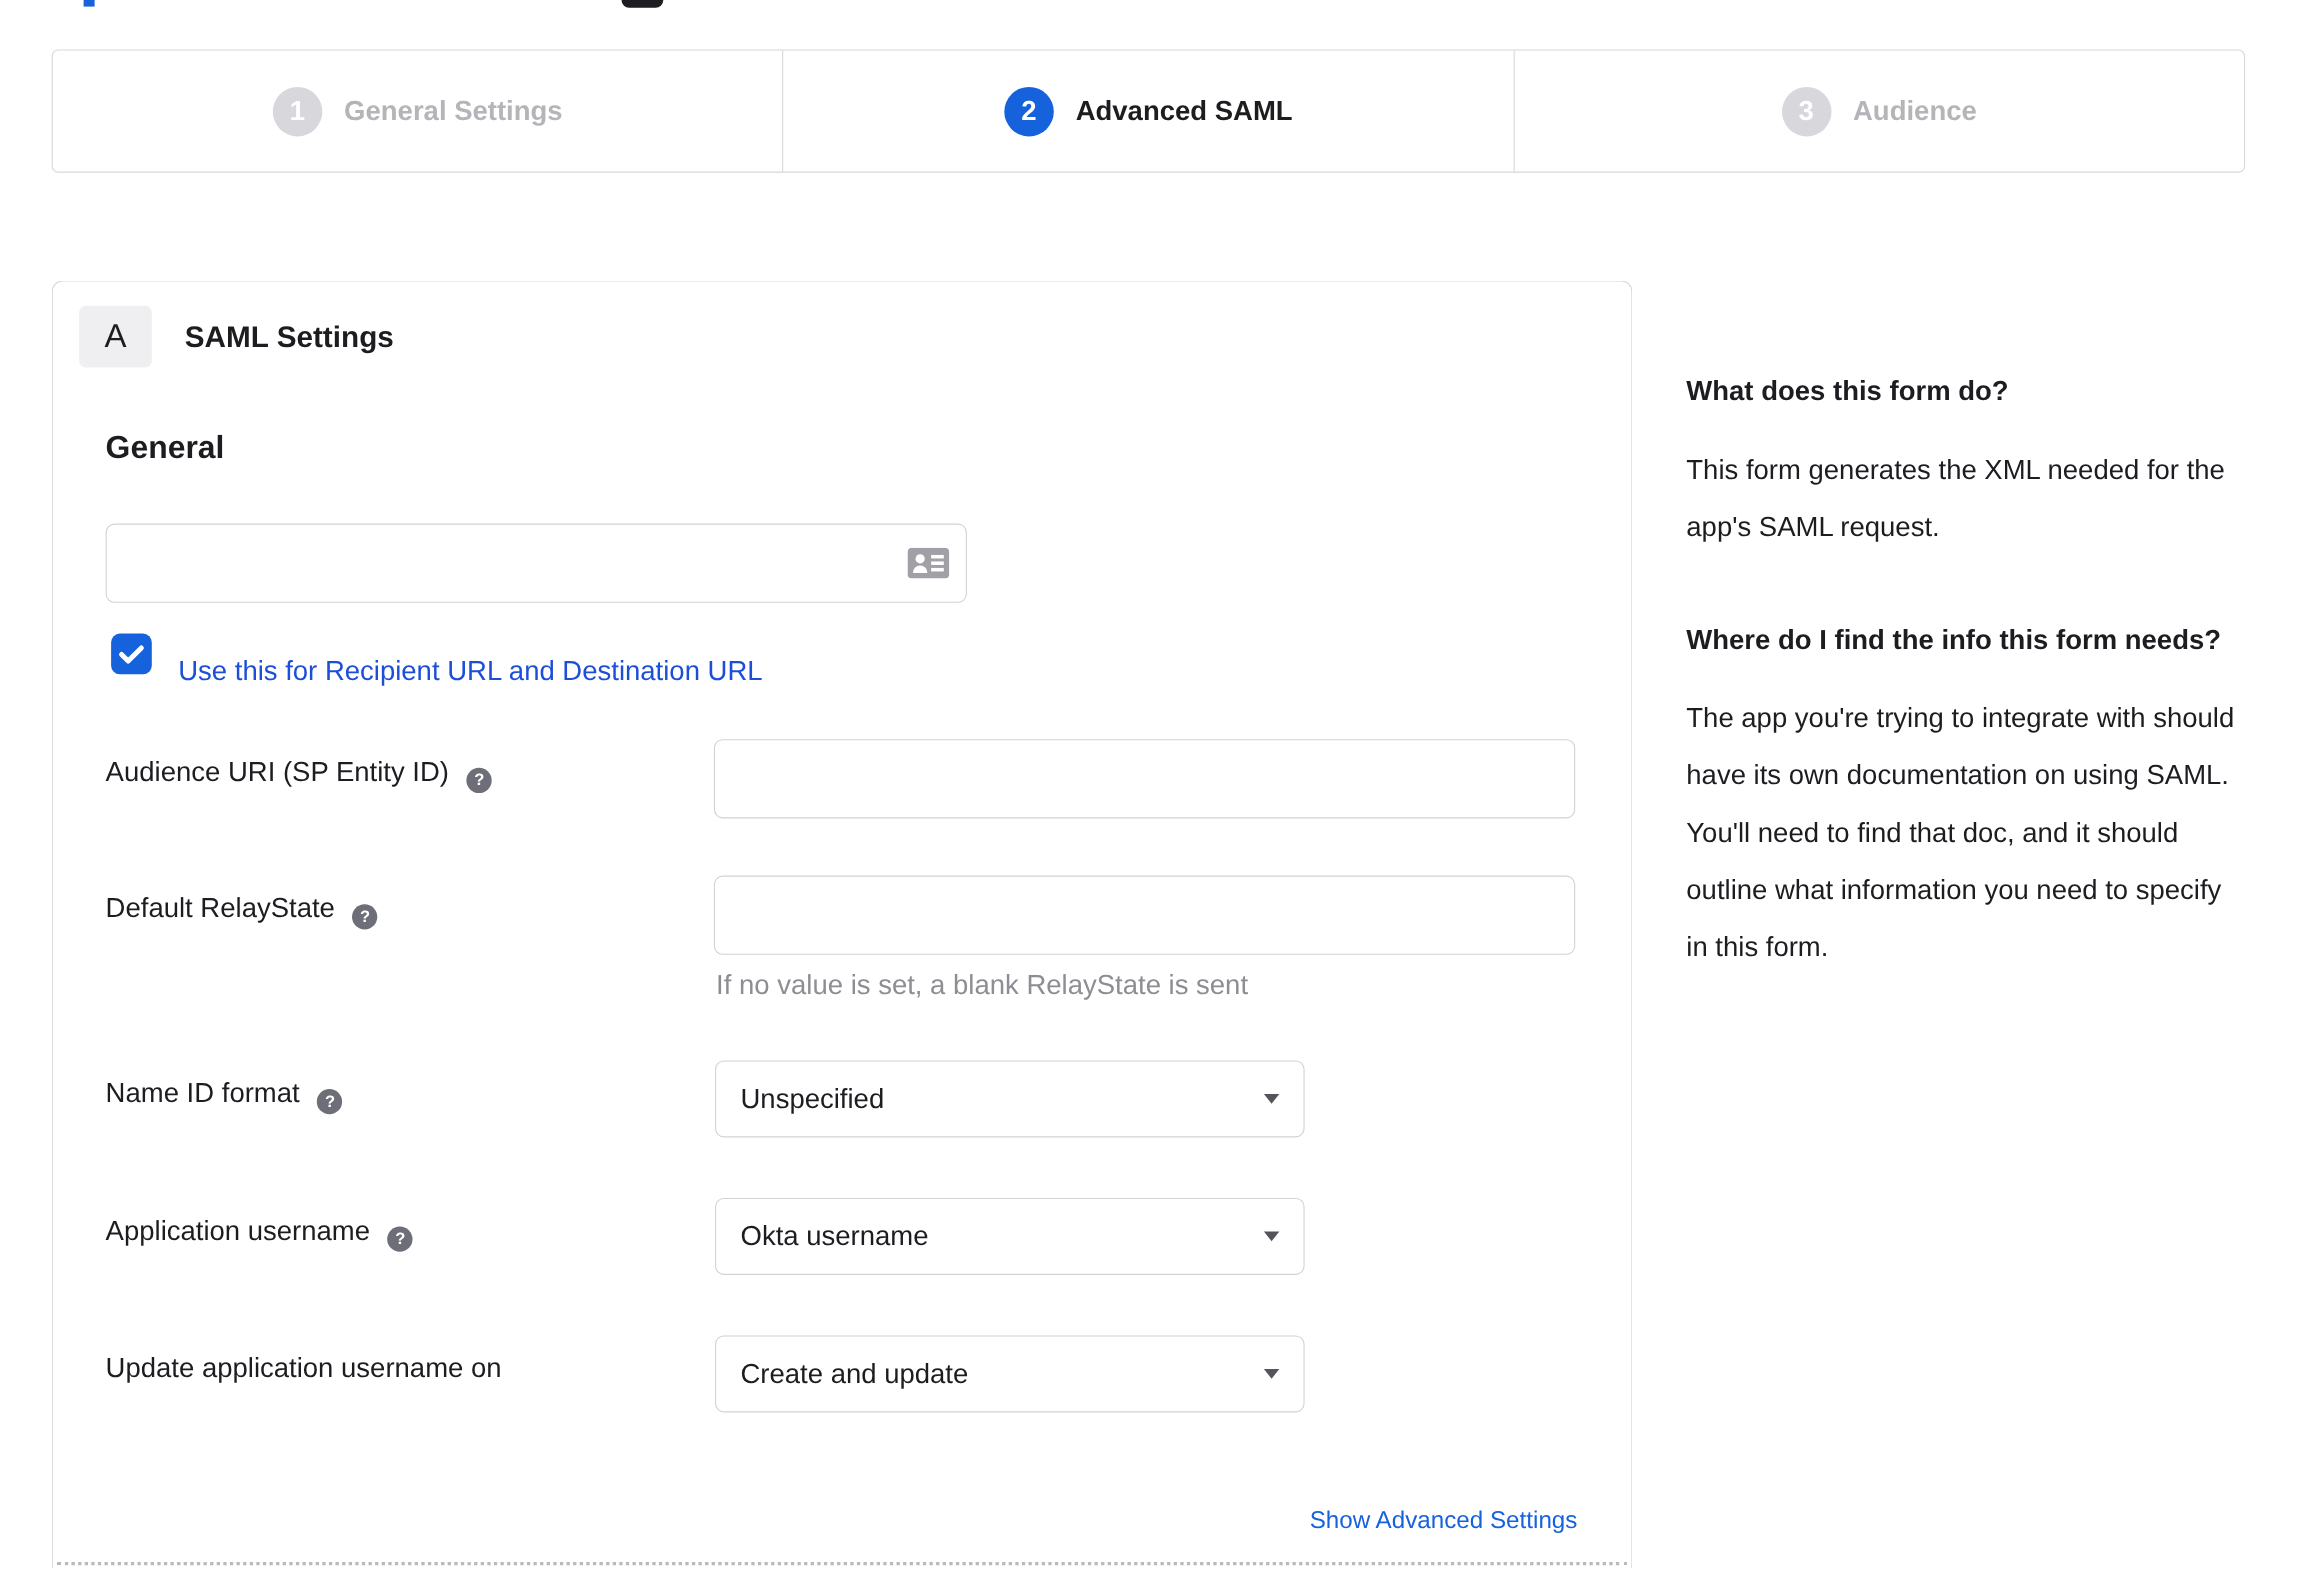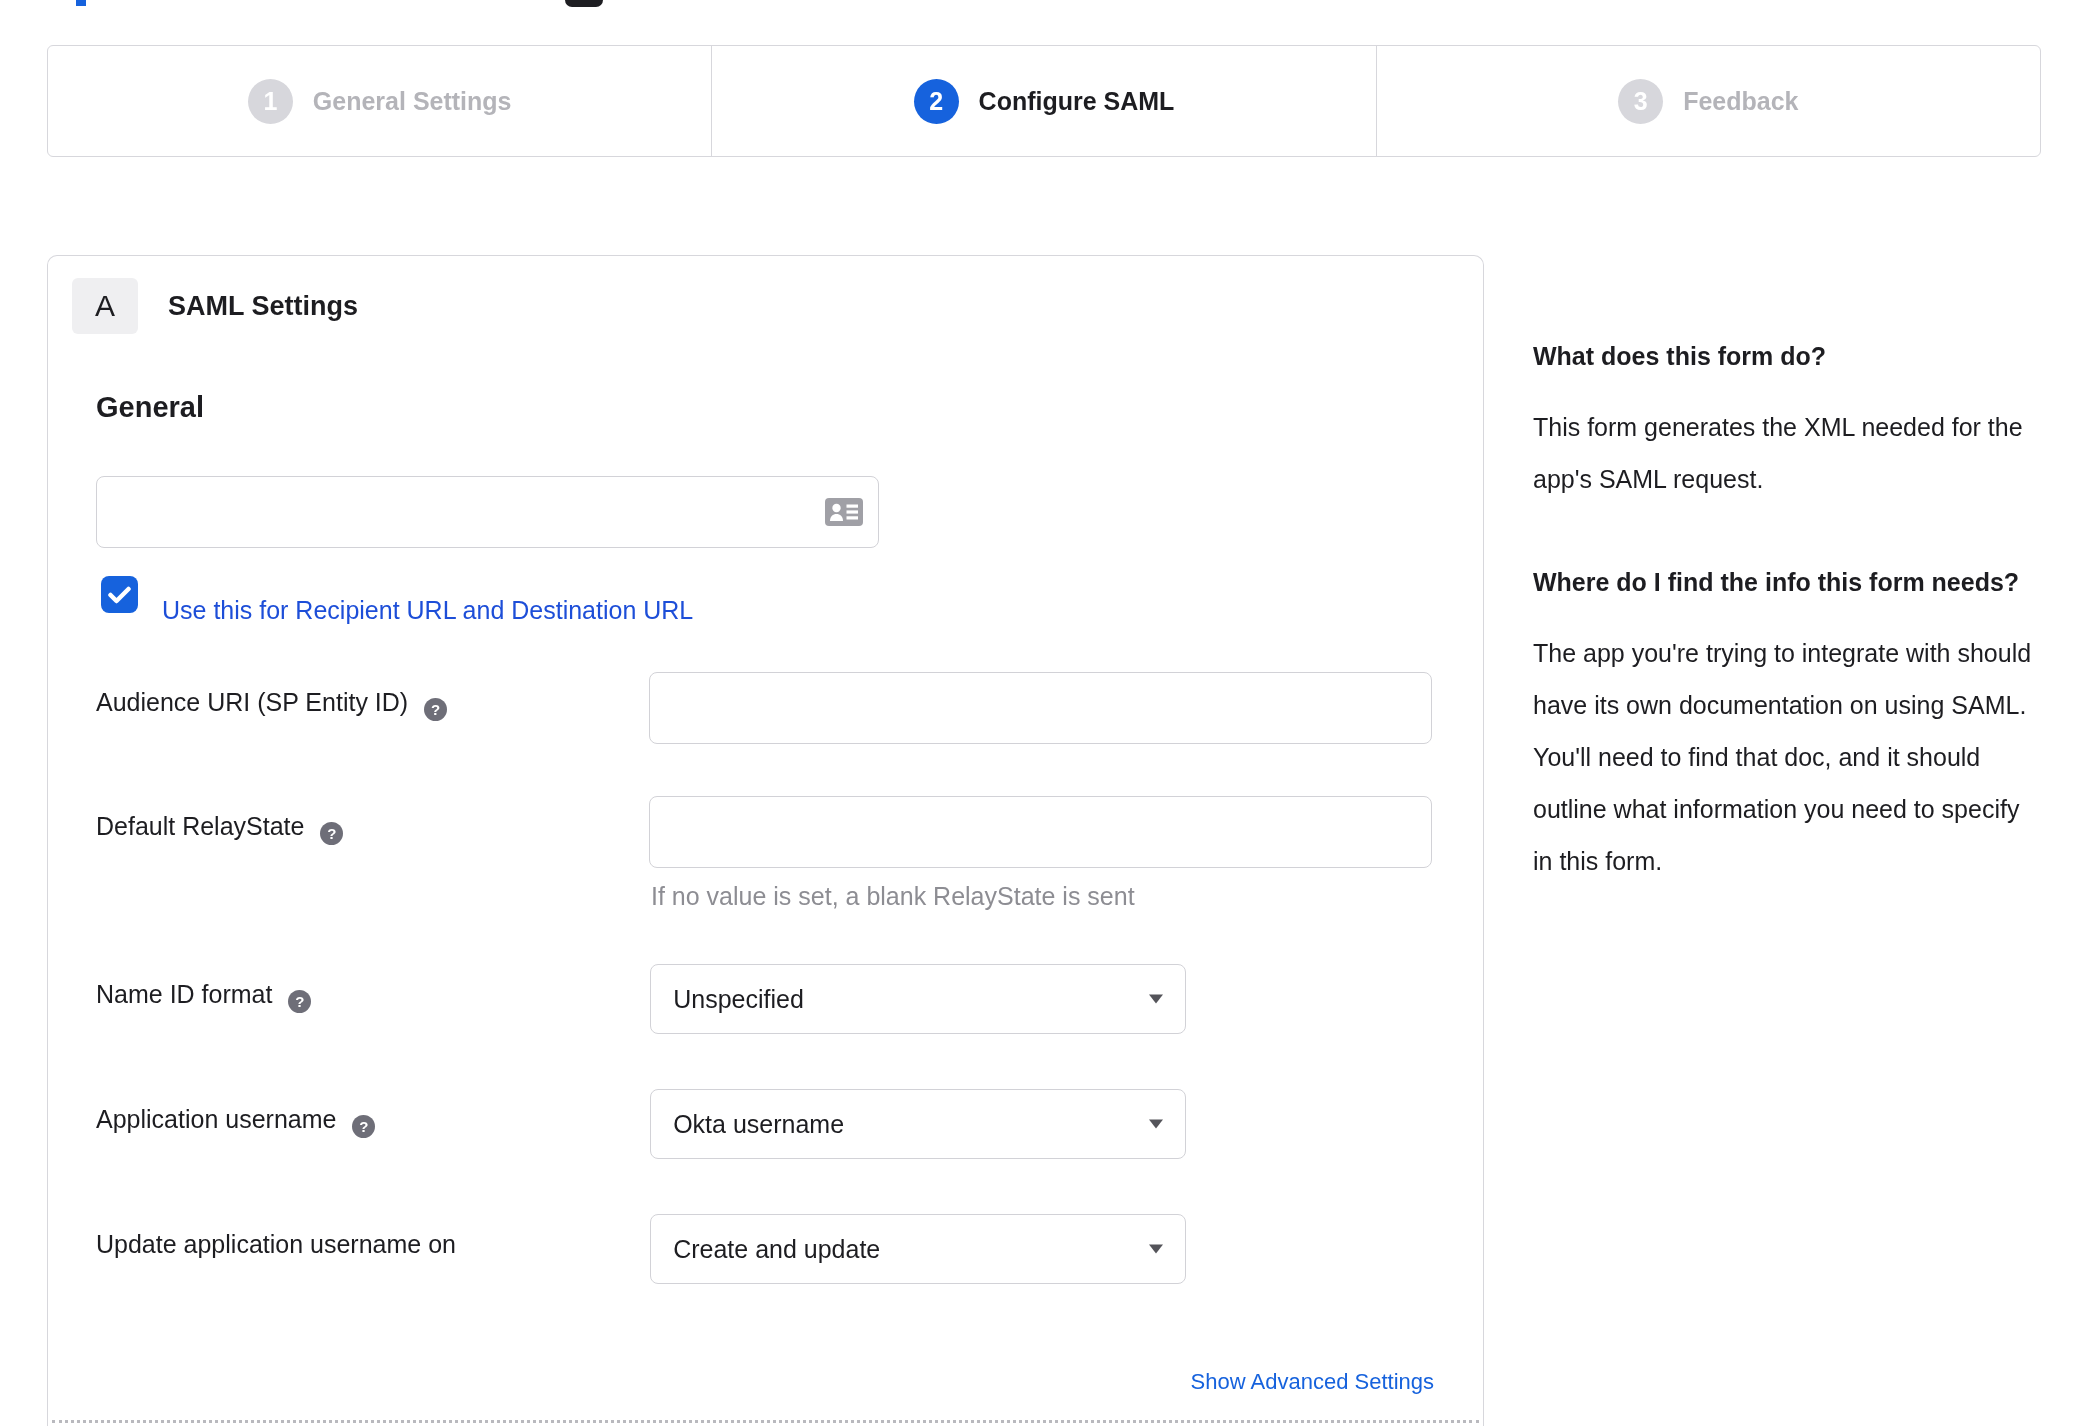--- a/index.html
+++ b/index.html
@@ -106,25 +106,25 @@
 <div class="frag-blue"></div>
 <div class="frag-dark"></div>
 
 <div class="stepper">
   <div class="step">
     <div class="step-circle">1</div>
     <div class="step-label">General Settings</div>
   </div>
   <div class="step active">
     <div class="step-circle">2</div>
-    <div class="step-label">Configure SAML</div>
+    <div class="step-label">Advanced SAML</div>
   </div>
   <div class="step">
     <div class="step-circle">3</div>
-    <div class="step-label">Feedback</div>
+    <div class="step-label">Audience</div>
   </div>
 </div>
 
 <div class="panel">
 
   <div class="section-header">
     <div class="badge">A</div>
     <div class="section-title">SAML Settings</div>
   </div>
 

